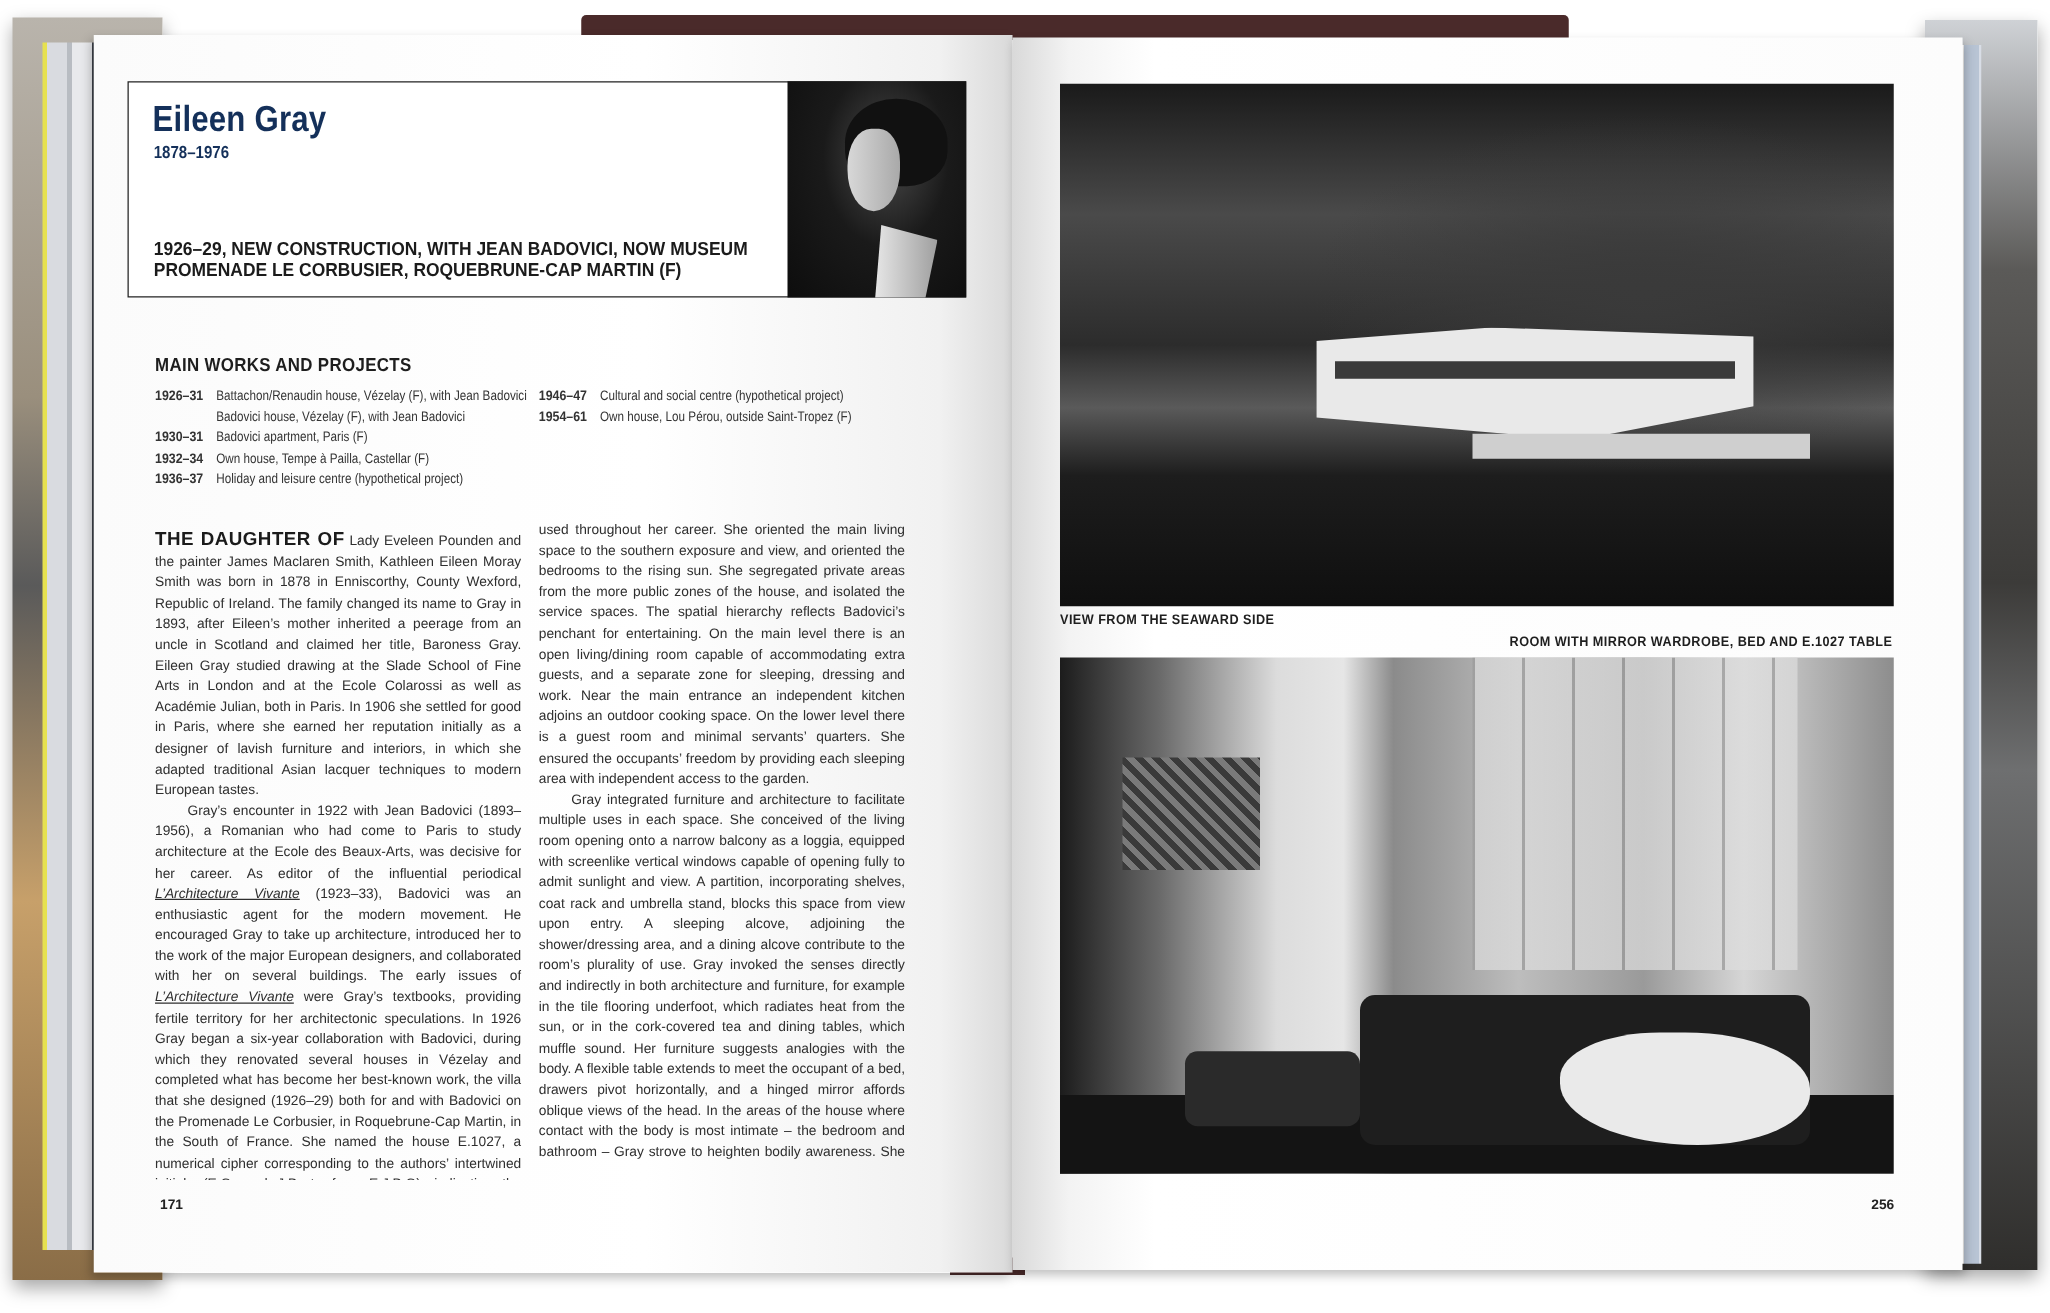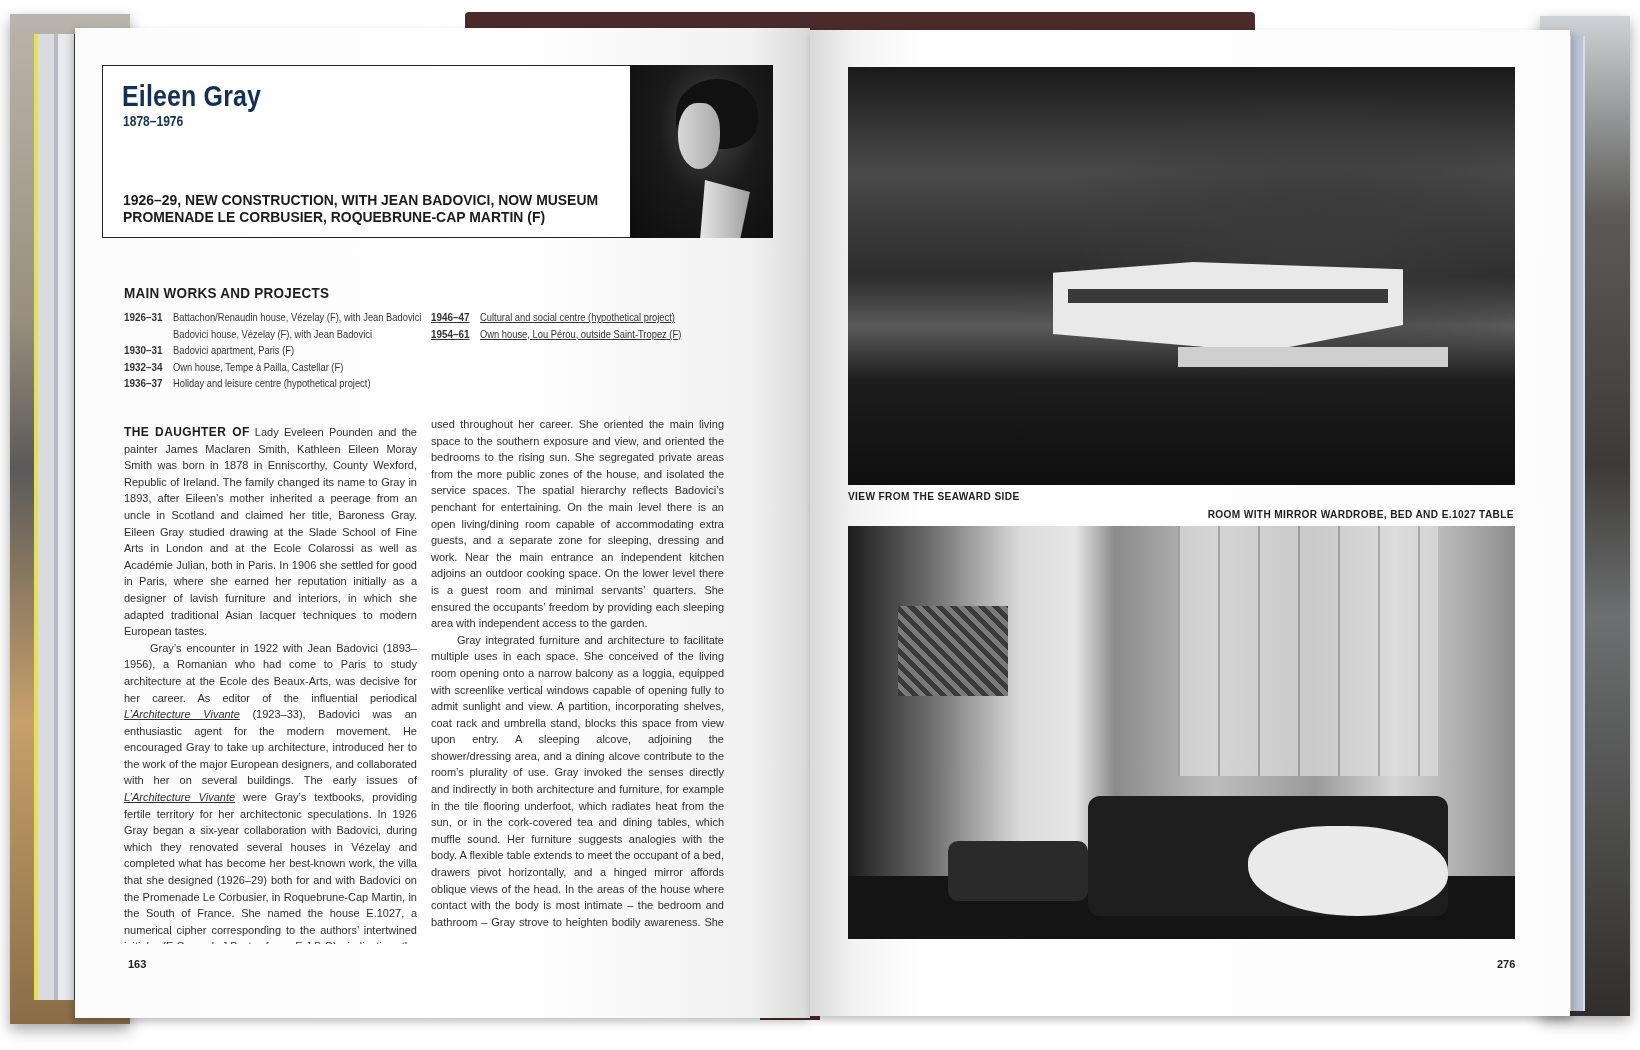--- a/index.html
+++ b/index.html
@@ -32,21 +32,21 @@
   .works-title { left:124px; top:284px; font-size:15px; font-weight:bold; color:#1e1e1e; transform:scaleX(.9); transform-origin:left; letter-spacing:.3px; }
   .works-col { font-size:11px; color:#333; line-height:16.5px; }
   .work-row { display:flex; white-space:nowrap; }
   .work-year { font-weight:bold; width:49px; flex:none; transform:scaleX(.9); transform-origin:left; }
   .work-desc { transform:scaleX(.85); transform-origin:left; }
 
   
   .col { font-size:11px; color:#2e2e2e; line-height:16.6px; text-align:justify; width:293px; }
   .col p { margin:0; }
   .col .indent { text-indent:26px; }
-  .col .lead { font-size:12px; font-weight:bold; color:#1b1b1b; letter-spacing:.4px; }
+  .col .lead { font-size:15px; font-weight:bold; color:#1b1b1b; letter-spacing:.4px; }
   .col i { font-style:italic;text-decoration:underline; }
 
   .page-num { font-size:11px; font-weight:bold; color:#222; }
 
   
   .photo-top { left:848px; top:67px; width:667px; height:418px; background:
       radial-gradient(ellipse at 70% 40%, #3a3a3a 0%, transparent 40%),
       linear-gradient(180deg,#1a1a1a 0%,#4a4a4a 25%,#2c2c2c 50%,#5a5a5a 62%,#1d1d1d 75%,#0f0f0f 100%); overflow:hidden; }
   .photo-top .house { position:absolute; left:205px; top:195px; width:350px; height:90px; background:#e9e9e9; clip-path:polygon(0 12%,40% 0,100% 8%,100% 70%,60% 100%,0 80%); }
   .photo-top .house-band { position:absolute; left:220px; top:222px; width:320px; height:14px; background:#3a3a3a; }
@@ -104,21 +104,21 @@
   <div class="work-row">
       <span class="work-year">1932–34</span>
       <span class="work-desc">Own house, Tempe à Pailla, Castellar (F)</span>
     </div>
   <div class="work-row">
       <span class="work-year">1936–37</span>
       <span class="work-desc">Holiday and leisure centre (hypothetical project)</span>
     </div>
 </div>
 
-<div class="abs works-col" style="left:431px; top:309px;text-decoration:underline;">
+<div class="abs works-col" style="left:431px; top:309px;">
   <div class="work-row">
       <span class="work-year">1946–47</span>
       <span class="work-desc">Cultural and social centre (hypothetical project)</span>
     </div>
   <div class="work-row">
       <span class="work-year">1954–61</span>
       <span class="work-desc">Own house, Lou Pérou, outside Saint-Tropez (F)</span>
     </div>
 </div>
 
@@ -126,34 +126,34 @@
   <p><span class="lead">THE DAUGHTER OF</span><span> Lady Eveleen Pounden and the painter James Maclaren Smith, Kathleen Eileen Moray Smith was born in 1878 in Enniscorthy, County Wexford, Republic of Ireland. The family changed its name to Gray in 1893, after Eileen’s mother inherited a peerage from an uncle in Scotland and claimed her title, Baroness Gray. Eileen Gray studied drawing at the Slade School of Fine Arts in London and at the Ecole Colarossi as well as Académie Julian, both in Paris. In 1906 she settled for good in Paris, where she earned her reputation initially as a designer of lavish furniture and interiors, in which she adapted traditional Asian lacquer techniques to modern European tastes.</span></p>
   <p class="indent"><span>Gray’s encounter in 1922 with Jean Badovici (1893–1956), a Romanian who had come to Paris to study architecture at the Ecole des Beaux-Arts, was decisive for her career. As editor of the influential periodical </span><i>L’Architecture Vivante</i><span> (1923–33), Badovici was an enthusiastic agent for the modern movement. He encouraged Gray to take up architecture, introduced her to the work of the major European designers, and collaborated with her on several buildings. The early issues of </span><i>L’Architecture Vivante</i><span> were Gray’s textbooks, providing fertile territory for her architectonic speculations. In 1926 Gray began a six-year collaboration with Badovici, during which they renovated several houses in Vézelay and completed what has become her best-known work, the villa that she designed (1926–29) both for and with Badovici on the Promenade Le Corbusier, in Roquebrune-Cap Martin, in the South of France. She named the house E.1027, a numerical cipher corresponding to the authors’ intertwined initials (E.G. and J.B. to form E.J.B.G), indicating the collaborative nature of the undertaking.</span></p>
 
 </div>
 
 <div class="abs col" style="left:431px; top:416px; height:516px; overflow:hidden;">
   <p>used throughout her career. She oriented the main living space to the southern exposure and view, and oriented the bedrooms to the rising sun. She segregated private areas from the more public zones of the house, and isolated the service spaces. The spatial hierarchy reflects Badovici’s penchant for entertaining. On the main level there is an open living/dining room capable of accommodating extra guests, and a separate zone for sleeping, dressing and work. Near the main entrance an independent kitchen adjoins an outdoor cooking space. On the lower level there is a guest room and minimal servants’ quarters. She ensured the occupants’ freedom by providing each sleeping area with independent access to the garden.</p>
   <p class="indent">Gray integrated furniture and architecture to facilitate multiple uses in each space. She conceived of the living room opening onto a narrow balcony as a loggia, equipped with screenlike vertical windows capable of opening fully to admit sunlight and view. A partition, incorporating shelves, coat rack and umbrella stand, blocks this space from view upon entry. A sleeping alcove, adjoining the shower/dressing area, and a dining alcove contribute to the room’s plurality of use. Gray invoked the senses directly and indirectly in both architecture and furniture, for example in the tile flooring underfoot, which radiates heat from the sun, or in the cork-covered tea and dining tables, which muffle sound. Her furniture suggests analogies with the body. A flexible table extends to meet the occupant of a bed, drawers pivot horizontally, and a hinged mirror affords oblique views of the head. In the areas of the house where contact with the body is most intimate – the bedroom and bathroom – Gray strove to heighten bodily awareness. She provided the bathroom with a profusion of shimmering materials, including tiled walls, folding mirrors, and a polished aluminium tub enclosure, whose cool surfaces provided a soothing respite from the relentless Mediterranean sun. Gray’s focus on the kinaesthetic, tactile and sensual potential of architecture and furniture in E.1027 derives from her interest in merging an aspiration for</p>
 </div>
 
-<div class="abs page-num" style="left:128px; top:958px;">163</div>
+<div class="abs page-num" style="left:128px; top:958px;">171</div>
 
 <div class="abs page page-right"></div>
 
 <div class="abs photo-top" title="Villa E.1027 seen from the sea, on a rocky hillside">
   <div class="house"></div>
   <div class="house-band"></div>
   <div class="terrace"></div>
 </div>
 <div class="abs caption" style="left:848px; top:490px; transform-origin:left;">VIEW FROM THE SEAWARD SIDE</div>
 <div class="abs caption" style="right:126px; top:508px; transform-origin:right;">ROOM WITH MIRROR WARDROBE, BED AND E.1027 TABLE</div>
 
 <div class="abs photo-bottom" title="Interior with daybed, rug, stool and E.1027 side table">
   <div class="window"></div>
   <div class="carpet"></div>
   <div class="floor"></div>
   <div class="stool"></div>
   <div class="sofa"></div>
   <div class="rug"></div>
 </div>
 
-<div class="abs page-num" style="left:1497px; top:958px;">276</div>
+<div class="abs page-num" style="left:1497px; top:958px;">256</div>
 
 </body></html>

